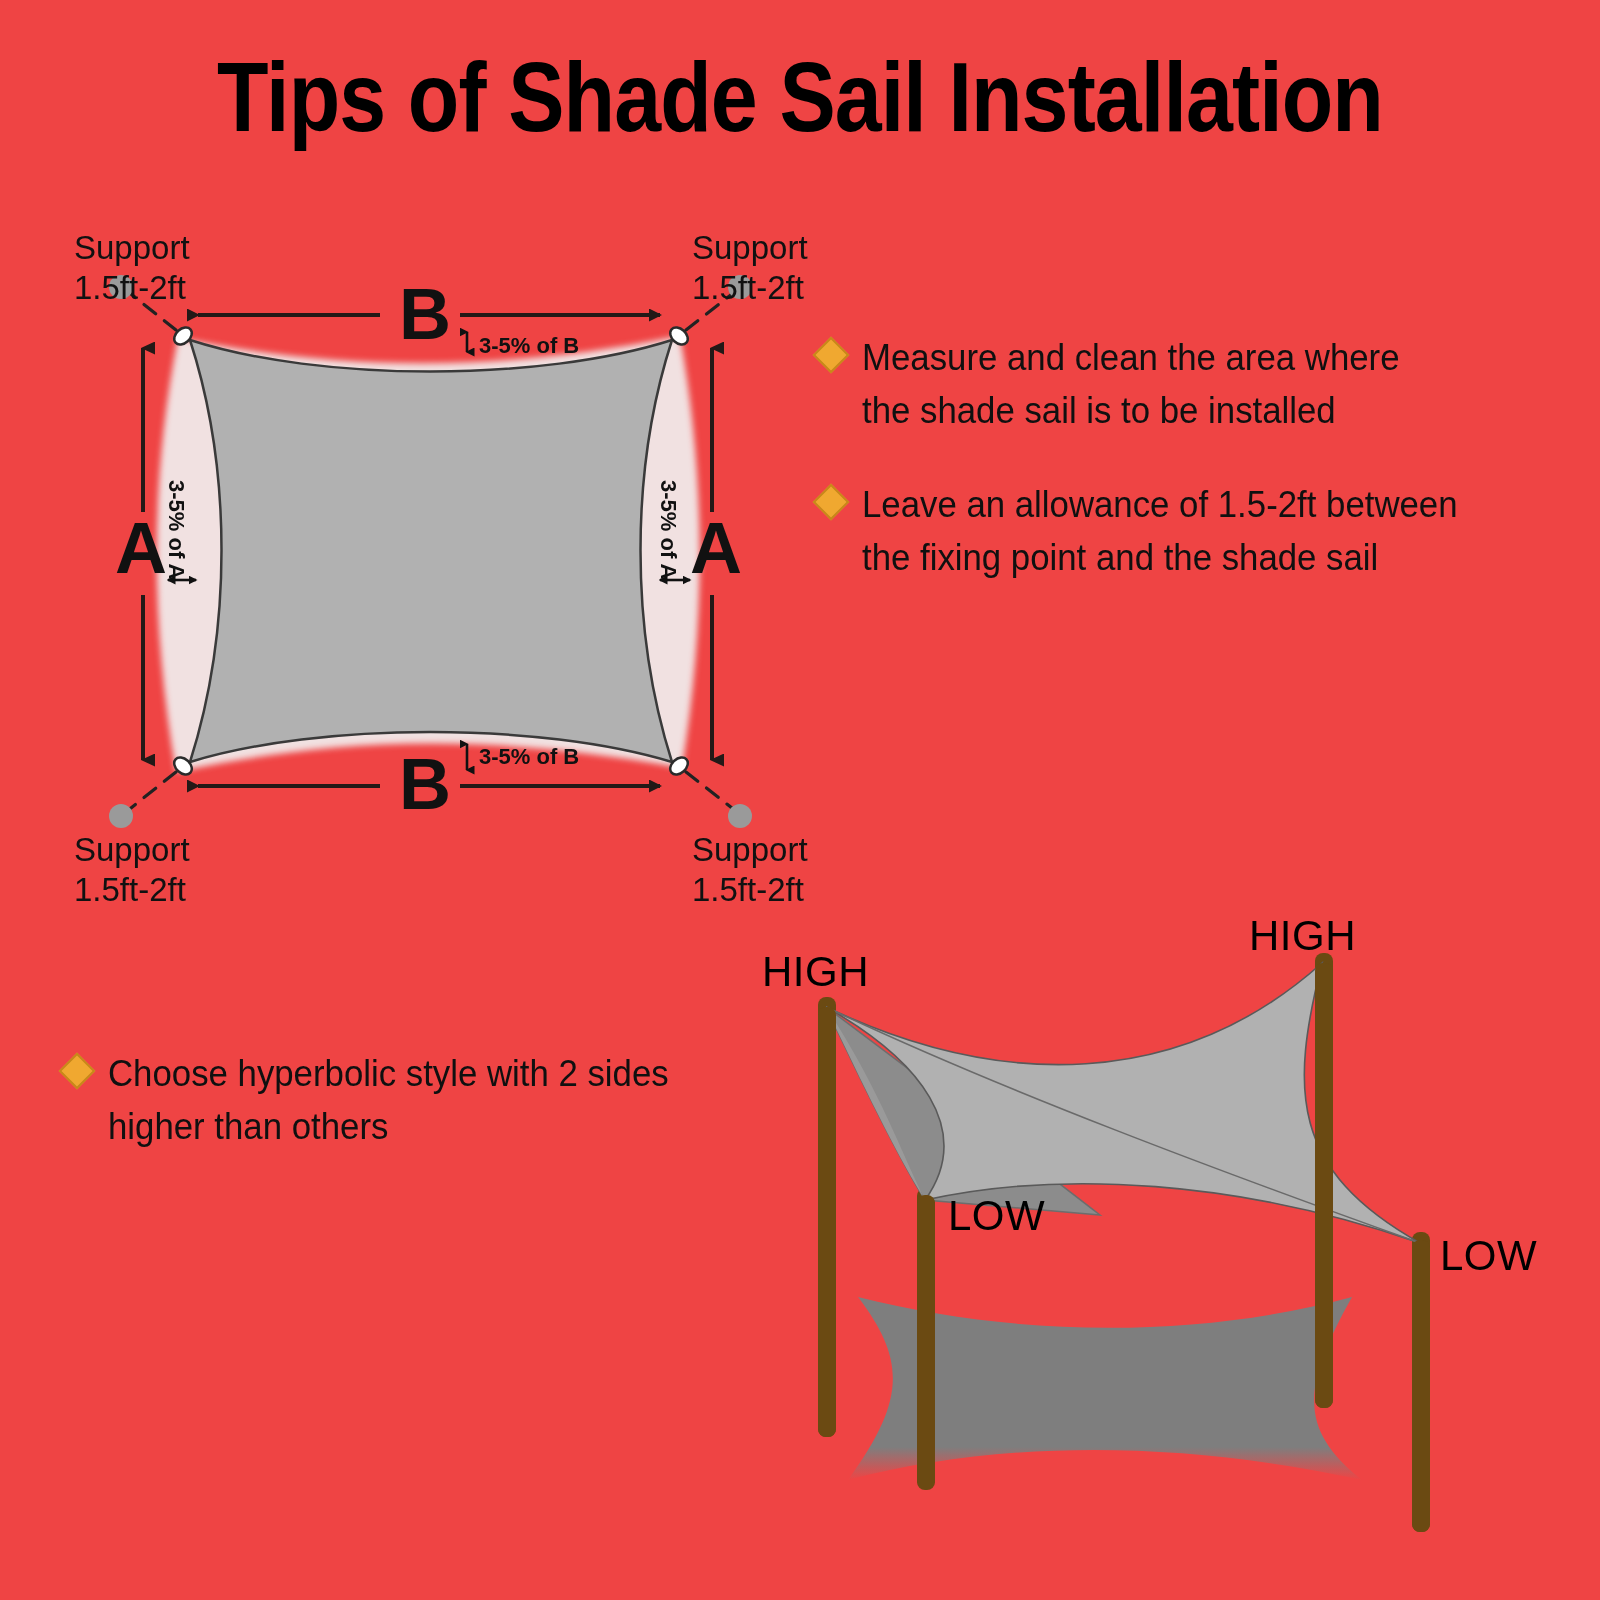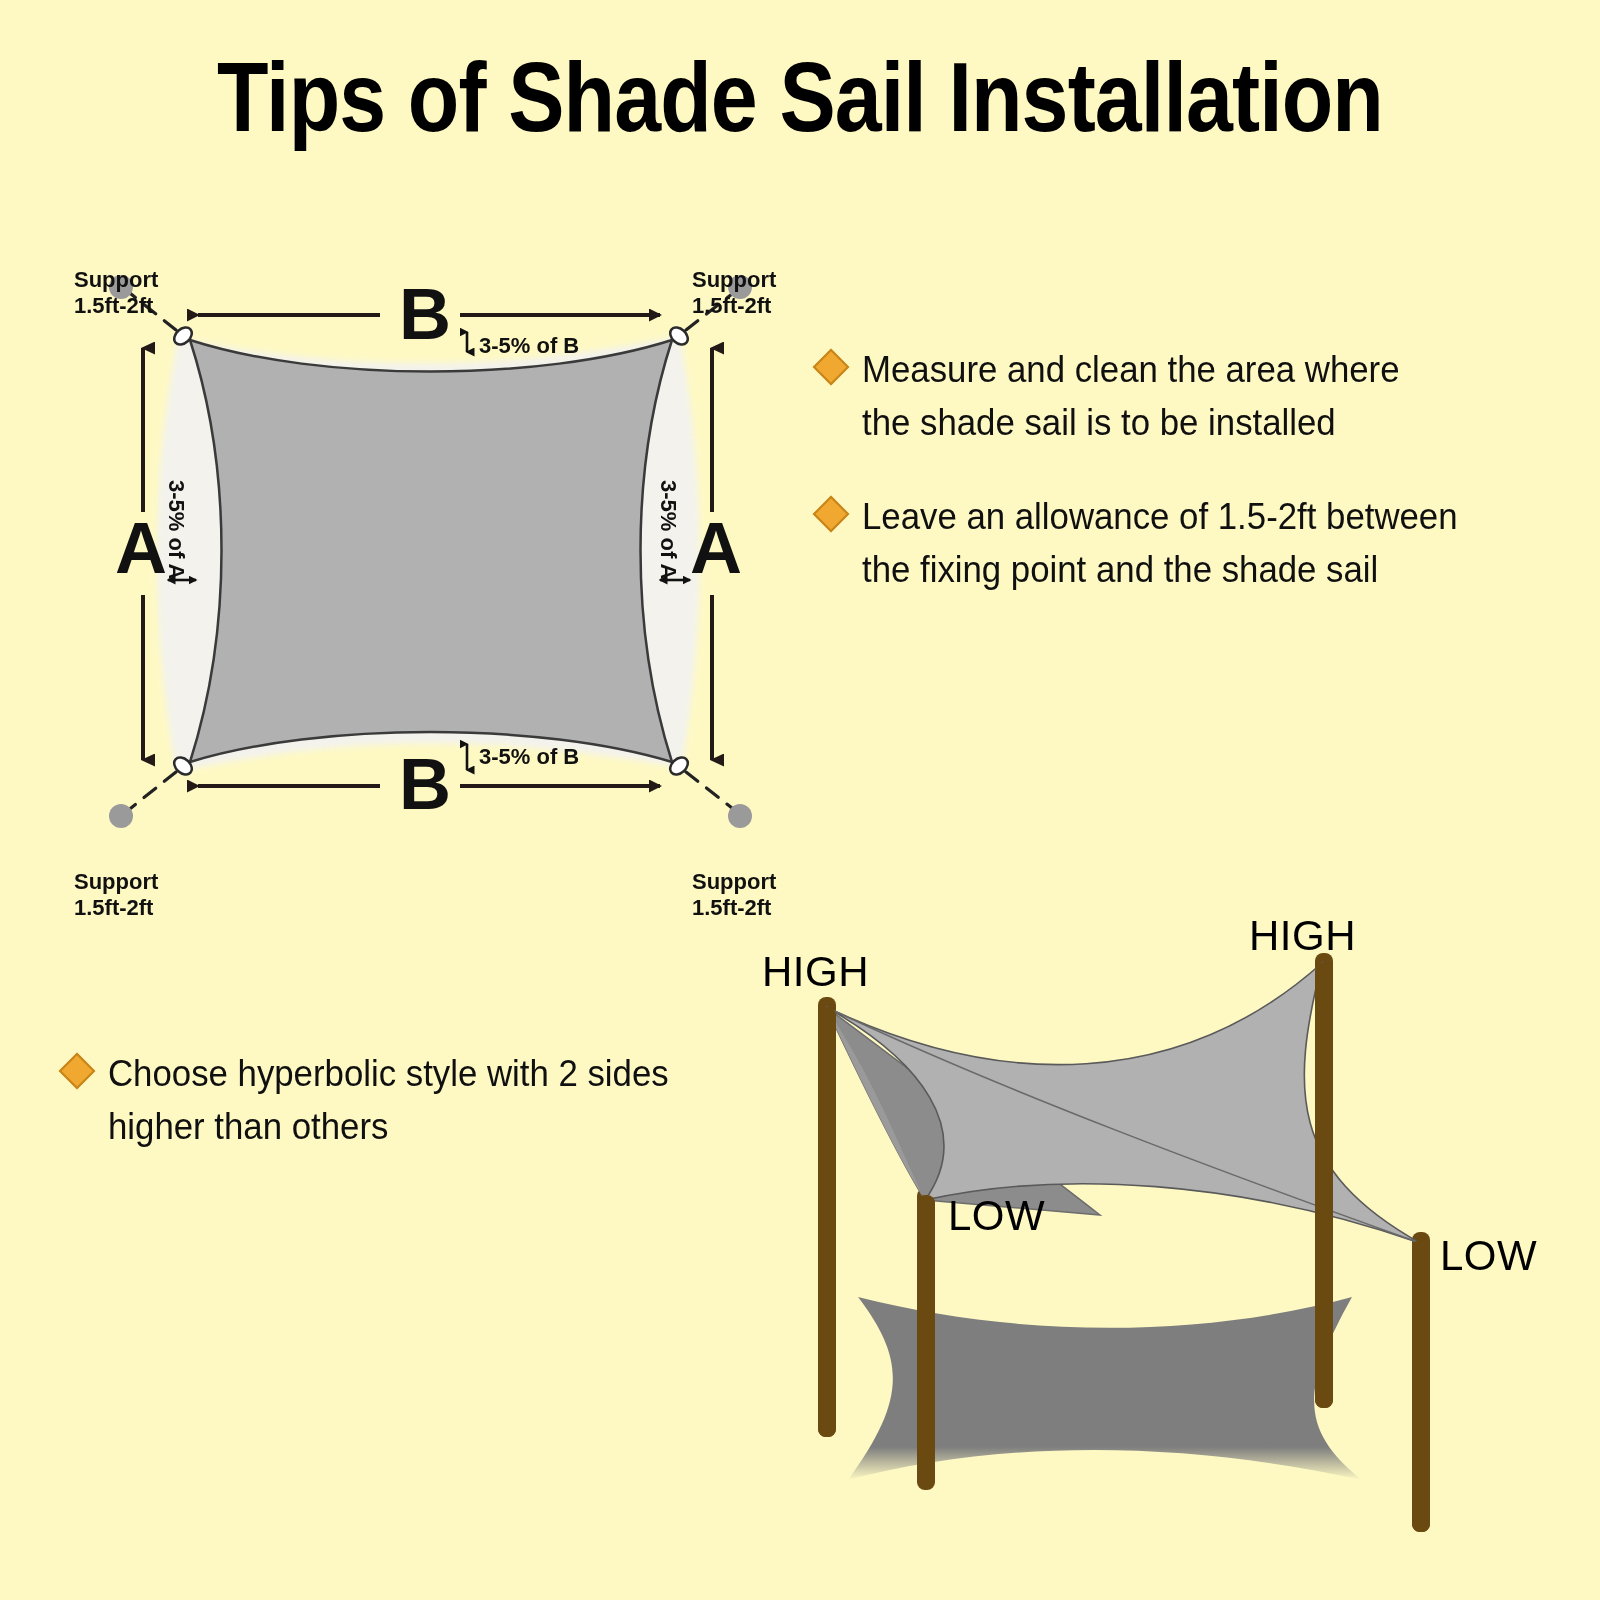--- a/index.html
+++ b/index.html
@@ -14,21 +14,21 @@
     overflow: hidden;
     font-family: "Liberation Sans", sans-serif;
     -webkit-font-smoothing: antialiased;
   }
 
   #page {
     position: absolute;
     inset: 0;
     width: 1600px;
     height: 1600px;
-    background: #fef9c3;
+    background: #ef4444;
   }
 
   
   #title {
     position: absolute;
     left: 0;
     top: 46px;
     width: 1600px;
     text-align: center;
     font-family: "Liberation Sans", sans-serif;
@@ -80,44 +80,43 @@
     font-size: 37px;
     line-height: 1.42;
     color: #101010;
     transform: scaleX(0.94);
     transform-origin: left top;
     white-space: pre-line;
   }
 
   #tips-right {
     left: 818px;
-    top: 344px;
+    top: 332px;
     width: 760px;
   }
   #tips-right .bullet-row { margin-bottom: 42px; }
 
   #tips-bottom-left {
     left: 64px;
     top: 1048px;
     width: 720px;
   }
   #tips-bottom-left .bullet-row { margin-bottom: 48px; }
 
   
   .dlabel {
     position: absolute;
     font-family: "Liberation Sans", sans-serif;
     color: #111111;
     white-space: pre-line;
   }
   .support-label {
-    font-size: 22px;
+    font-size: 33px;
     line-height: 1.2;
-    font-weight: bold;
-    margin-top: 39px;
+    font-weight: normal;
   }
   .big-letter {
     font-size: 72px;
     font-weight: bold;
     line-height: 1;
   }
   .pct-label {
     font-size: 22px;
     font-weight: bold;
     line-height: 1;

